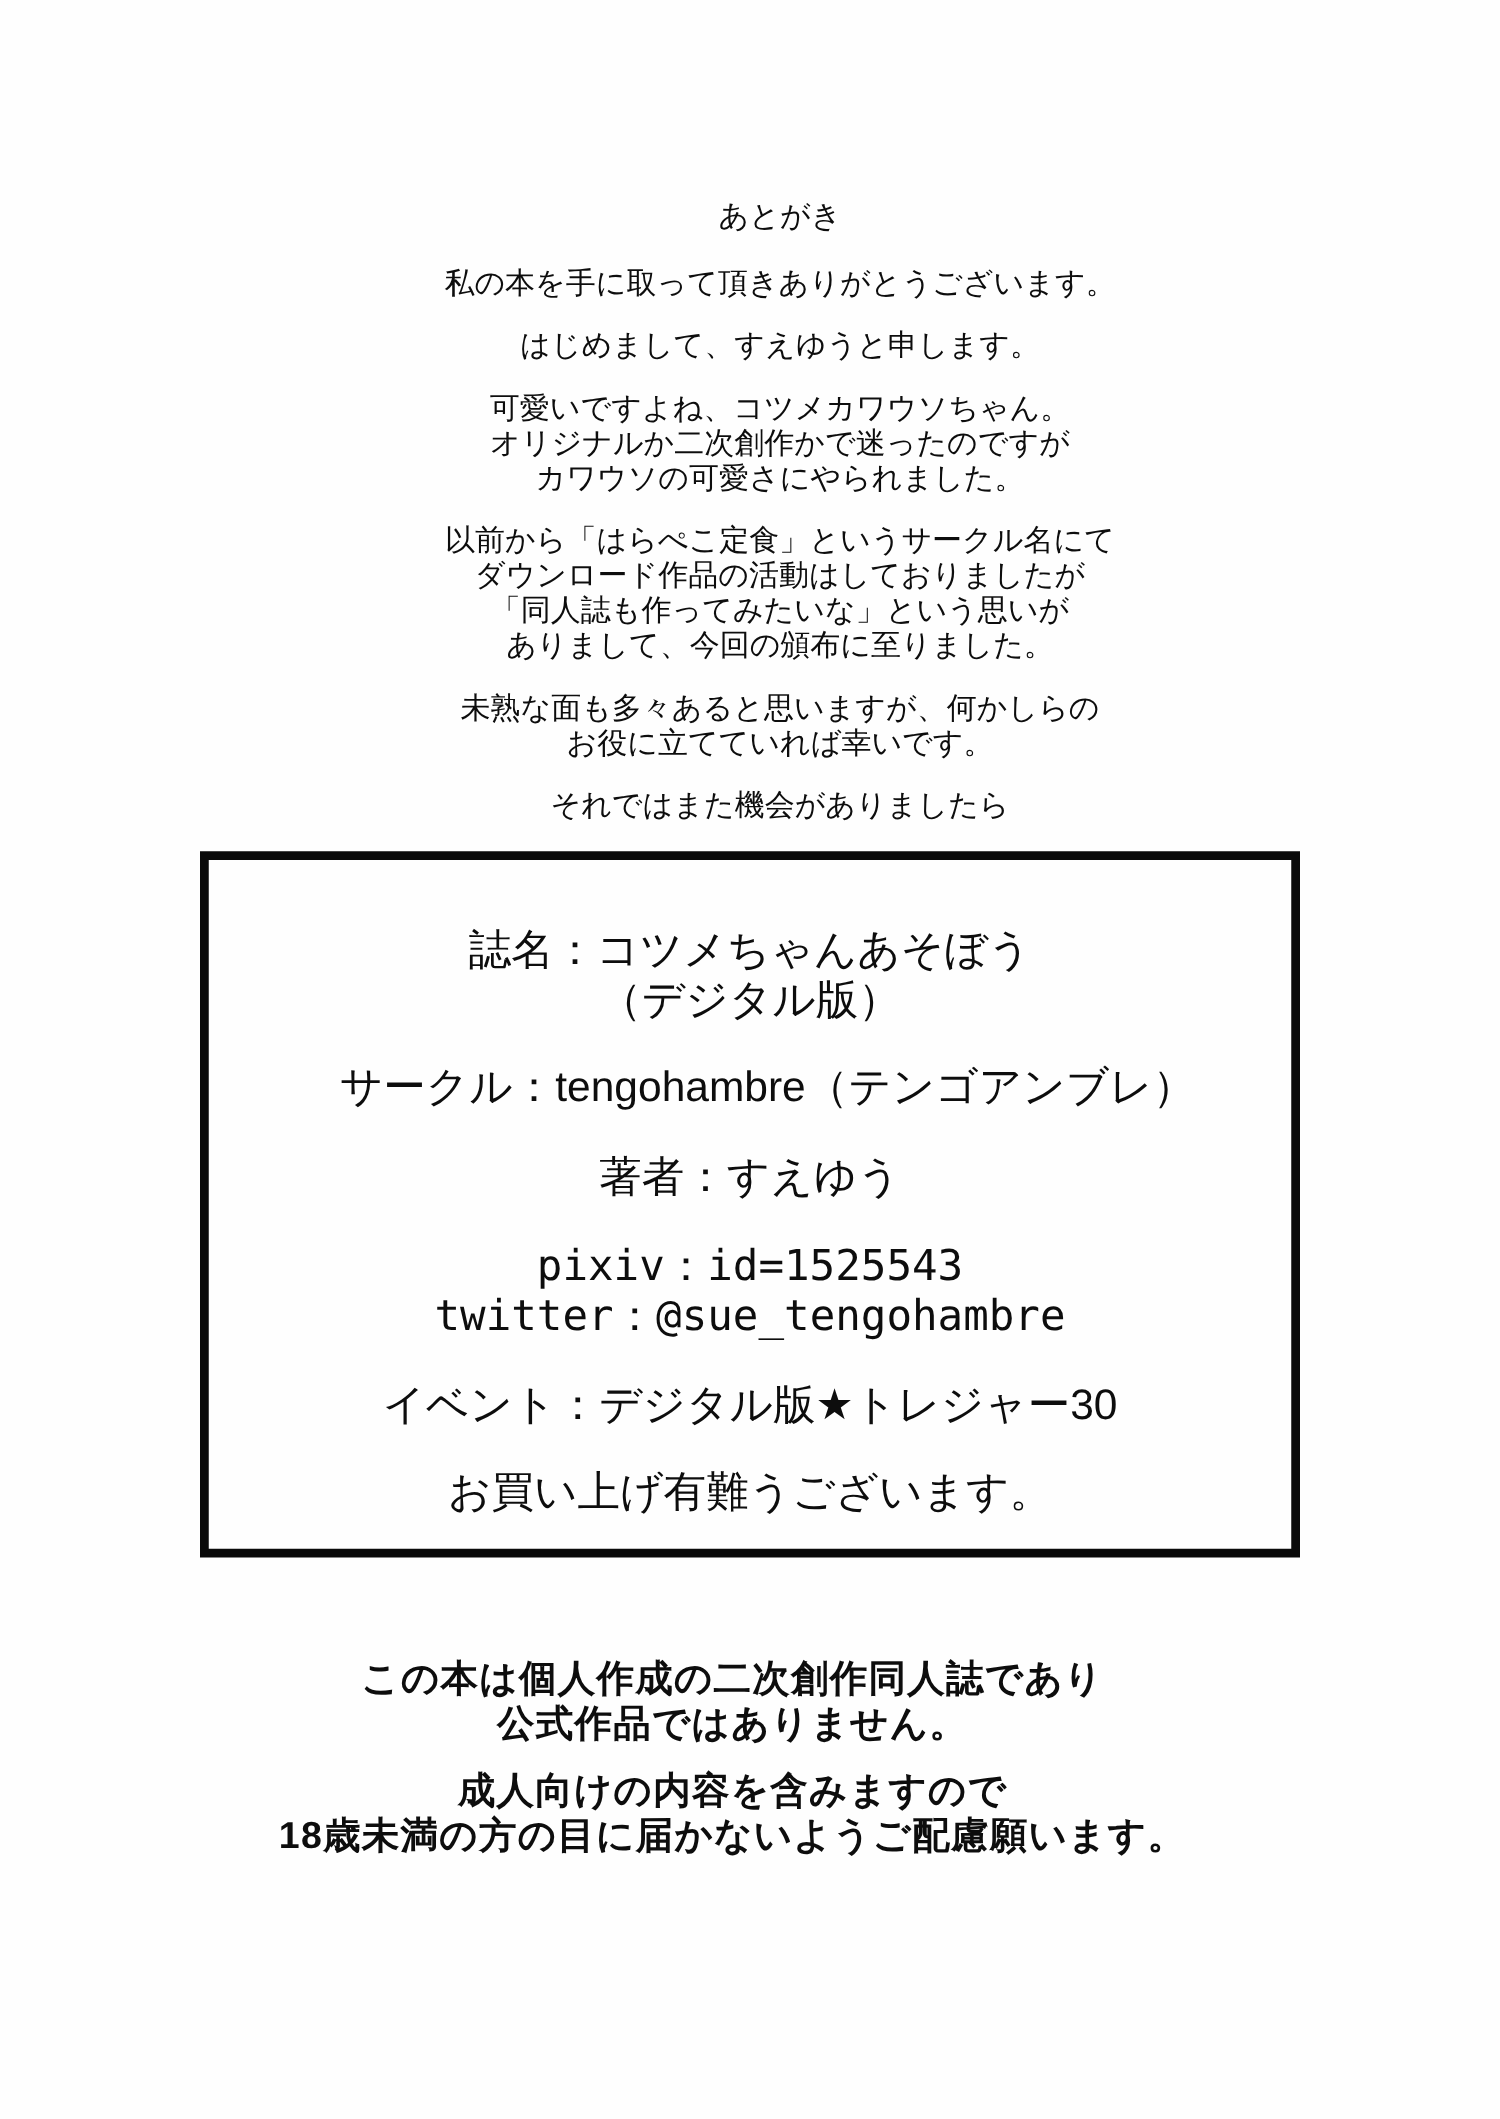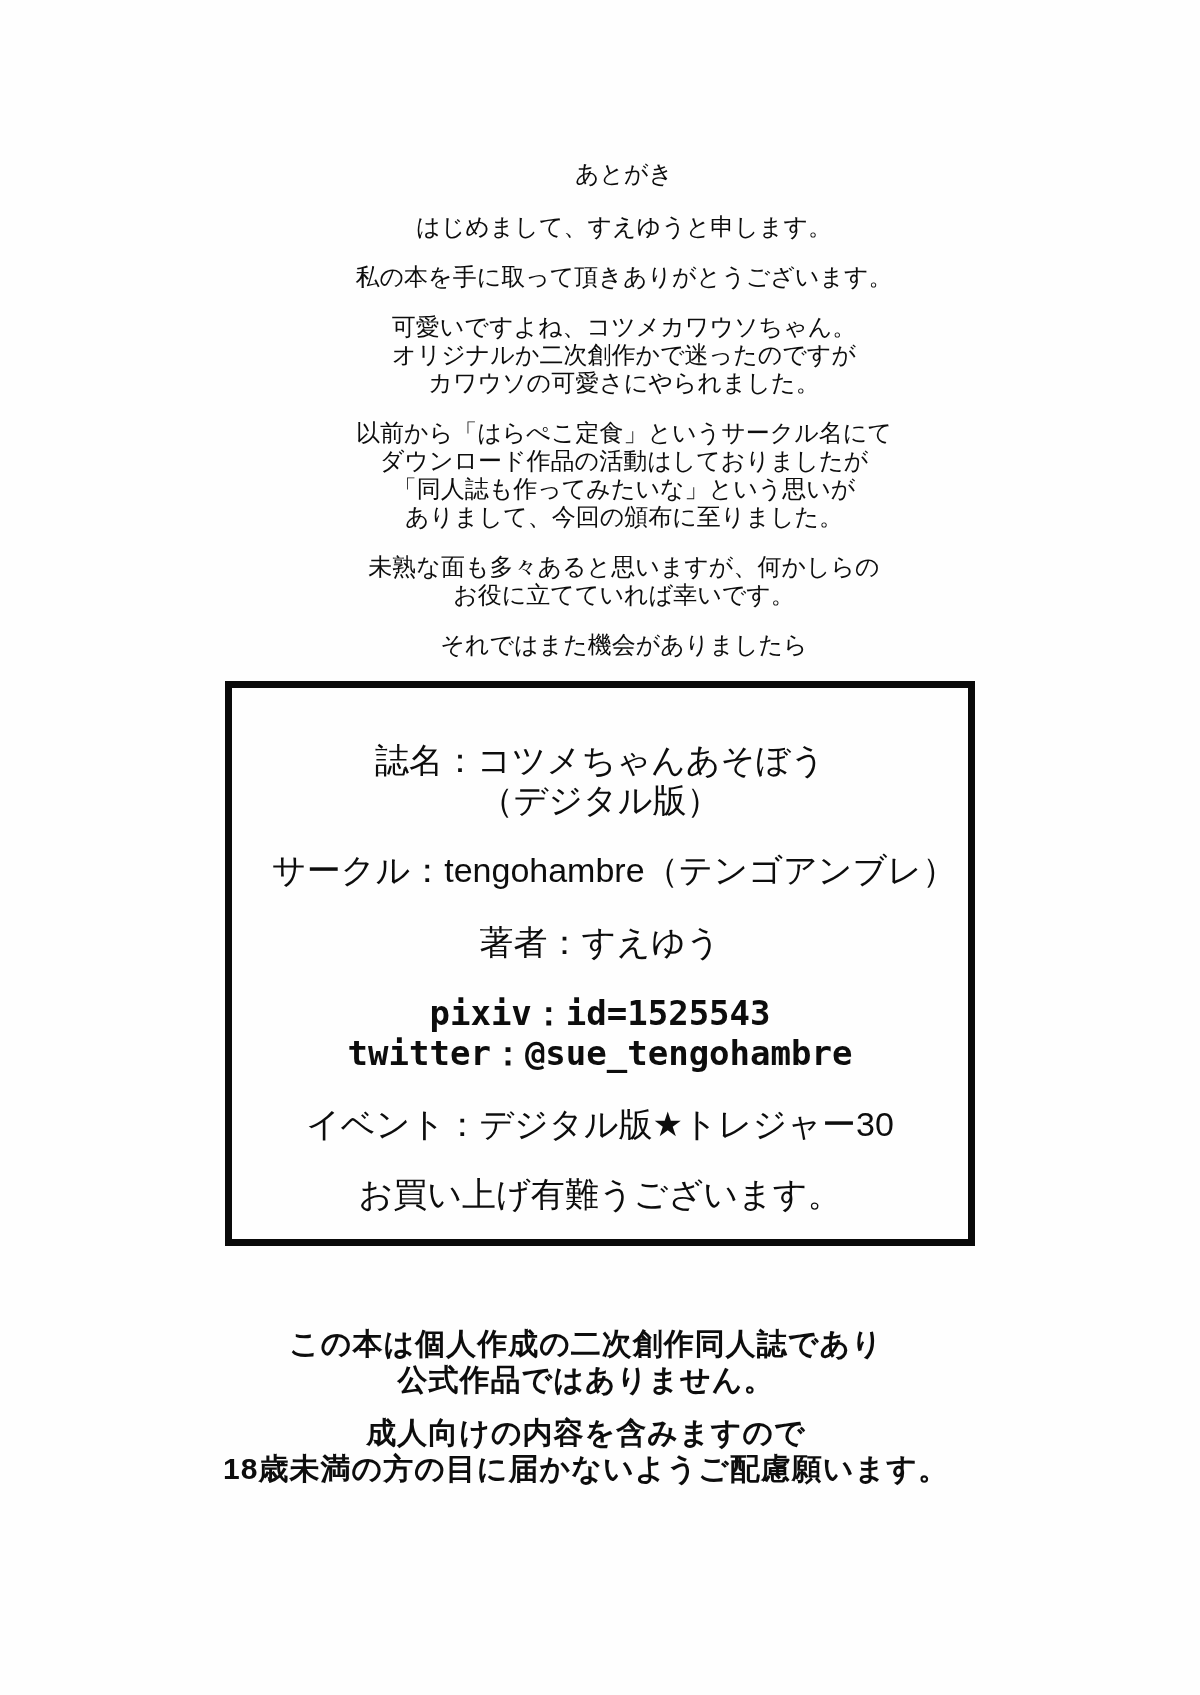--- a/index.html
+++ b/index.html
@@ -18,37 +18,37 @@
     text-align: center;
     font-size: 24px;
     line-height: 28px;
     padding-left: 48px;
   }
   .afterword .block { margin: 0 0 22px 0; }
   .afterword .title-block { margin-bottom: 25px; }
   .line { white-space: nowrap; }
   .colophon-box {
     box-sizing: border-box;
-    width: 750px;
+    width: 880px;
     height: 565px;
     margin: 18px auto 0 auto;
     border: 7px solid #0a0a0a;
     background: #fefefe;
     text-align: center;
     font-size: 34px;
     line-height: 40px;
     padding-top: 52px;
   }
   .colophon-box .row { margin: 0; }
   .row-circle  { margin-top: 30px !important; padding-left: 28px; }
   .row-author  { margin-top: 32px !important; }
   .row-links   { margin-top: 31px !important; }
   .row-event   { margin-top: 31px !important; }
   .row-thanks  { margin-top: 30px !important; }
-  .mono { font-family: "DejaVu Sans Mono", "Liberation Mono", monospace; font-weight: bold; }
+  .mono { font-family: "DejaVu Sans Mono", "Liberation Mono", monospace; }
   .disclaimer {
     position: relative;
     left: -14px;
     margin-top: 80px;
     text-align: center;
     font-size: 30px;
     line-height: 36px;
     font-weight: bold;
     letter-spacing: 1px;
   }
@@ -58,25 +58,25 @@
 <body>
 
 <div class="page">
 
   <div class="afterword">
     <div class="block title-block">
       <div class="line">あとがき</div>
     </div>
 
     <div class="block">
-      <div class="line">はじめまして、すえゆうと申します。</div>
+      <div class="line">私の本を手に取って頂きありがとうございます。</div>
     </div>
 
     <div class="block">
-      <div class="line">私の本を手に取って頂きありがとうございます。</div>
+      <div class="line">はじめまして、すえゆうと申します。</div>
     </div>
 
     <div class="block">
       <div class="line">可愛いですよね、コツメカワウソちゃん。</div>
       <div class="line">オリジナルか二次創作かで迷ったのですが</div>
       <div class="line">カワウソの可愛さにやられました。</div>
     </div>
 
     <div class="block">
       <div class="line">以前から「はらぺこ定食」というサークル名にて</div>

